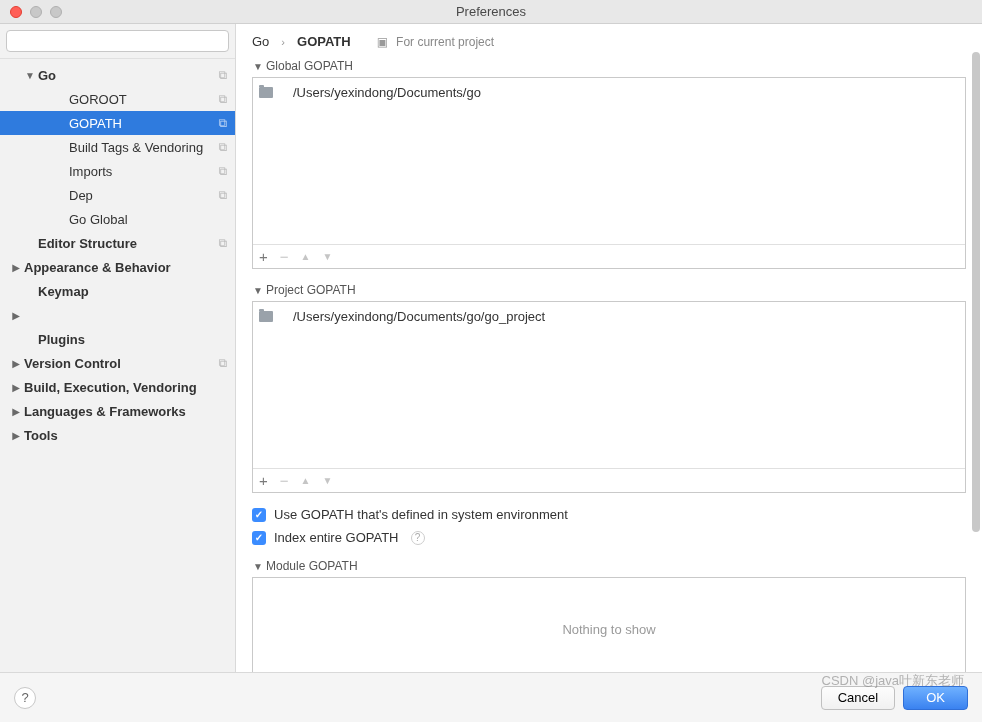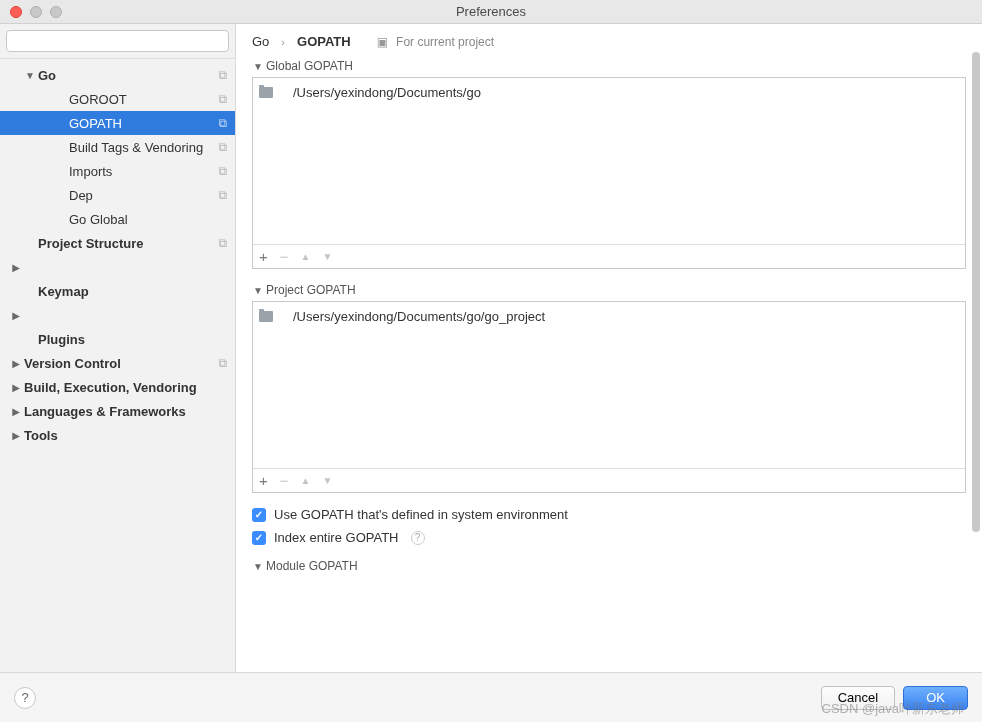--- a/index.html
+++ b/index.html
@@ -65,21 +65,21 @@
 .help-icon { color: #aaa; font-size: 12px; margin-left: 4px; border: 1px solid #ccc; border-radius: 50%; width: 14px; height: 14px; display: inline-flex; align-items: center; justify-content: center; font-size: 10px; }
 
 .scrollbar-track { position: absolute; right: 2px; top: 28px; width: 8px; height: 640px; }
 .scrollbar-thumb { width: 8px; height: 480px; background: #c8c8c8; border-radius: 4px; }
 
 .footer { height: 50px; border-top: 1px solid #d9d9d9; display: flex; align-items: center; padding: 0 14px; background: #f5f5f5; }
 .help-btn { width: 22px; height: 22px; border: 1px solid #c8c8c8; border-radius: 50%; background: #fff; display: flex; align-items: center; justify-content: center; color: #666; font-size: 13px; }
 .footer-spacer { flex: 1; }
 .btn { height: 24px; padding: 0 16px; border: 1px solid #c0c0c0; border-radius: 4px; background: linear-gradient(#fdfdfd,#f1f1f1); font-size: 13px; margin-left: 8px; }
 .btn.primary { background: linear-gradient(#6fb1ff,#3a82f0); color: #fff; border-color: #2f6fd8; padding: 0 22px; }
-.watermark { position: absolute; right: 18px; bottom: 4px; color: rgba(120,120,120,0.55); font-size: 13px; pointer-events: none; }
+.watermark { position: absolute; right: 18px; bottom: 32px; color: rgba(120,120,120,0.55); font-size: 13px; pointer-events: none; }
 </style>
 </head>
 <body>
 
 <div class="titlebar">
   <div class="traffic-lights">
     <div class="tl tl-close"></div>
     <div class="tl tl-min"></div>
     <div class="tl tl-max"></div>
   </div>
@@ -130,25 +130,26 @@
           <span class="disclosure blank">▶</span>
           <span class="tree-label">Dep</span>
           <span class="copy-icon">⧉</span>
         </div>
         <div class="tree-row indent-2">
           <span class="disclosure blank">▶</span>
           <span class="tree-label">Go Global</span>
         </div>
         <div class="tree-row indent-1">
           <span class="disclosure blank">▶</span>
-          <span class="tree-label bold">Project Structure</span>
-          <span class="copy-icon">⧉</span>
-        </div>
-        <div class="tree-row indent-0">
-          <span class="disclosure">▶</span>
+          <span class="tree-label bold">Editor Structure</span>
+          <span class="copy-icon">⧉</span>
+        </div>
+        <div class="tree-row indent-0">
+          <span class="disclosure">▶</span>
+          <span class="tree-label bold">Appearance &amp; Behavior</span>
         </div>
         <div class="tree-row indent-1">
           <span class="disclosure blank">▶</span>
           <span class="tree-label bold">Keymap</span>
         </div>
         <div class="tree-row indent-0">
           <span class="disclosure">▶</span>
         </div>
         <div class="tree-row indent-1">
           <span class="disclosure blank">▶</span>
@@ -235,20 +236,25 @@
         <span class="checkbox">✓</span>
         <span>Index entire GOPATH</span>
         <span class="help-icon">?</span>
       </div>
 
       <div class="section" style="margin-top:14px;">
         <div class="section-header">
           <span class="disclosure">▼</span>
           <span class="section-title">Module GOPATH</span>
         </div>
+        <div class="list-box">
+          <div class="list-body short">
+            <div class="empty-msg">Nothing to show</div>
+          </div>
+        </div>
       </div>
 
     </div>
 
     <div class="scrollbar-track">
       <div class="scrollbar-thumb"></div>
     </div>
   </div>
 
 </div>

